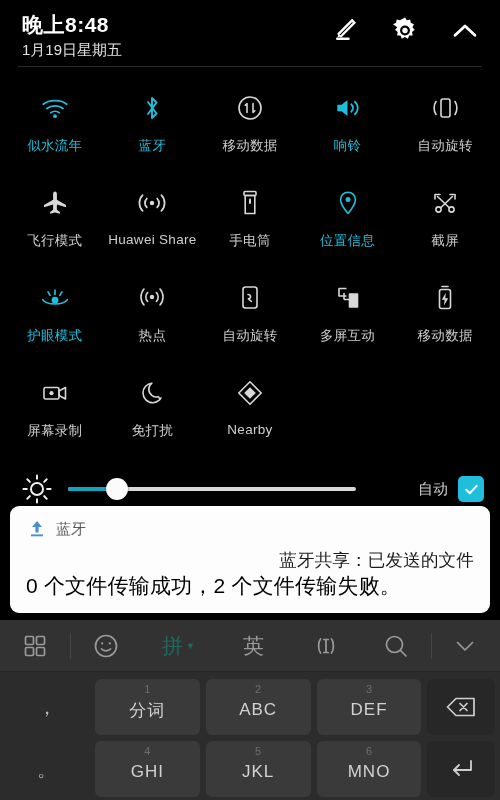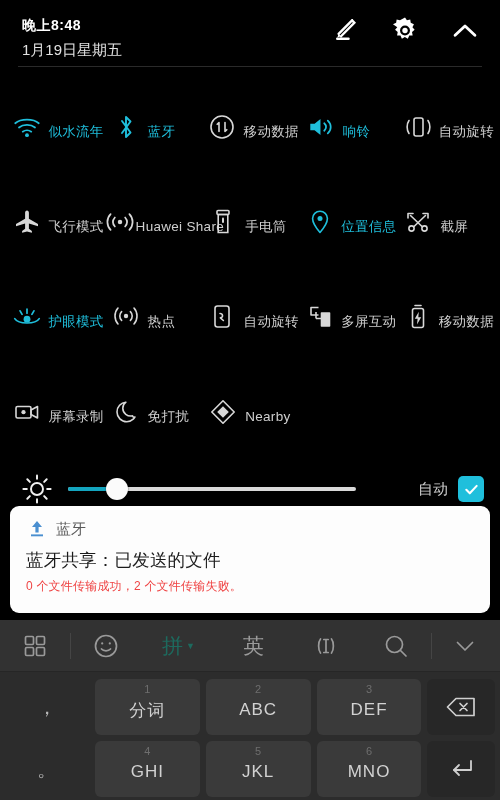--- a/index.html
+++ b/index.html
@@ -18,21 +18,21 @@
     background:#000;
     z-index:5;
   }
   .header {
     position:relative;
     height:68px;
     padding:10px 16px 0 22px;
   }
   .clock-block { position:absolute; left:22px; top:12px; }
   .clock {
-    font-size:14px; font-weight:bold; letter-spacing:.5px;
+    font-size:21px; font-weight:bold; letter-spacing:.5px;
     color:#ffffff; line-height:26px;
   }
   .date {
     font-size:15px; color:#e2e2e2; line-height:22px; margin-top:1px;
   }
   .header-icons {
     position:absolute; right:18px; top:14px;
     display:flex; align-items:center; gap:26px;
   }
   .hicon { width:34px; height:34px; display:block; cursor:pointer; }
@@ -42,21 +42,21 @@
   }
 
   
   .toggles { padding:12px 6px 0 6px; }
   .trow {
     display:flex;
     height:95px;
   }
   .tile {
     width:20%;
-    display:flex; flex-direction:row;
+    display:flex; flex-direction:column;
     align-items:center; justify-content:flex-start;
     padding-top:8px;
     cursor:pointer;
   }
   .tile .ico {
     height:40px; width:44px;
     display:flex; align-items:center; justify-content:center;
     margin-bottom:9px;
   }
   .tile .lbl {
@@ -104,22 +104,22 @@
   
   .notif {
     position:absolute; left:10px; right:10px; top:506px;
     background:#fdfdfd; border-radius:9px;
     padding:12px 16px 14px 16px;
     z-index:6;
     cursor:pointer;
   }
   .notif-head { display:flex; align-items:center; gap:8px; margin-bottom:7px; }
   .notif-app { font-size:15px; color:#5a5a5a; }
-  .notif-title { font-size:17.5px; color:#1c1c1c; line-height:26px; letter-spacing:.2px; }
-  .notif-body { font-size:12px; color:#ef4444; line-height:26px; letter-spacing:.2px; }
+  .notif-title { font-size:17.5px; color:#1c1c1c; line-height:26px; letter-spacing:.2px;text-align:right; }
+  .notif-body { font-size:21px; color:#000000; line-height:26px; letter-spacing:.2px; }
 
   
   .kb {
     position:absolute; left:0; right:0; top:620px; bottom:0;
     background:#2c2c2c;
   }
   .kb-top {
     height:52px;
     background:#323232;
     display:flex; align-items:center;

